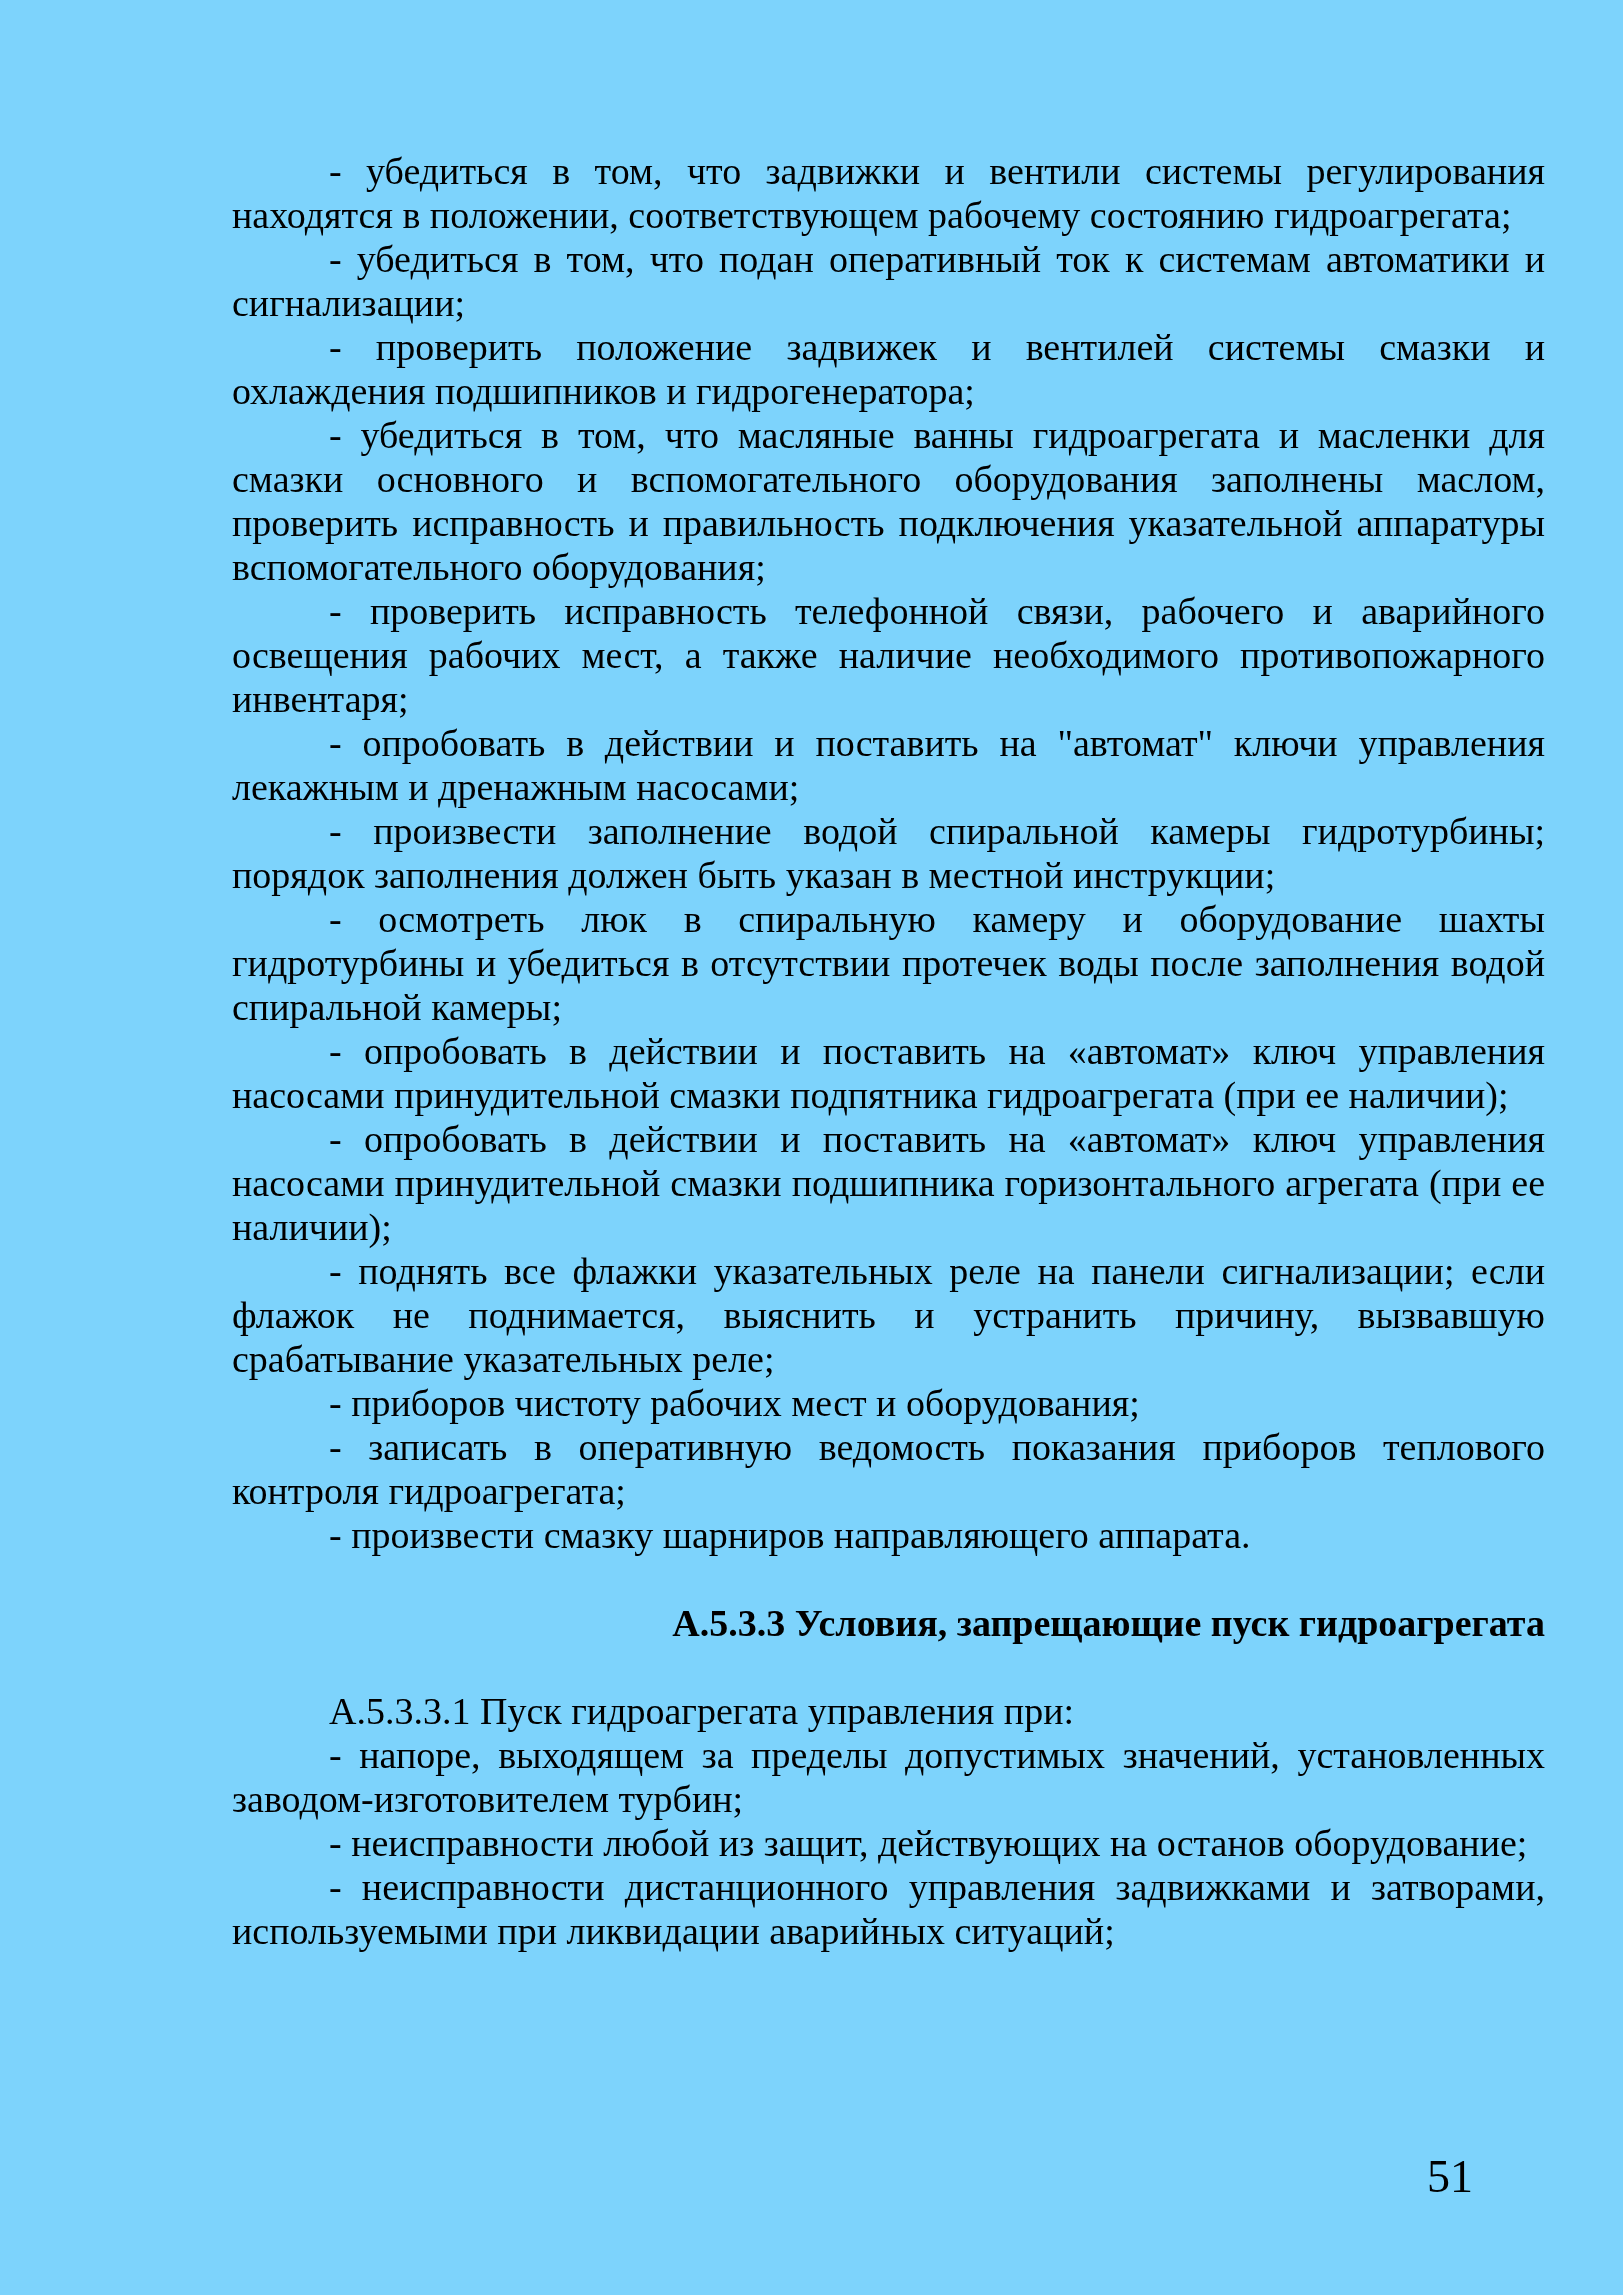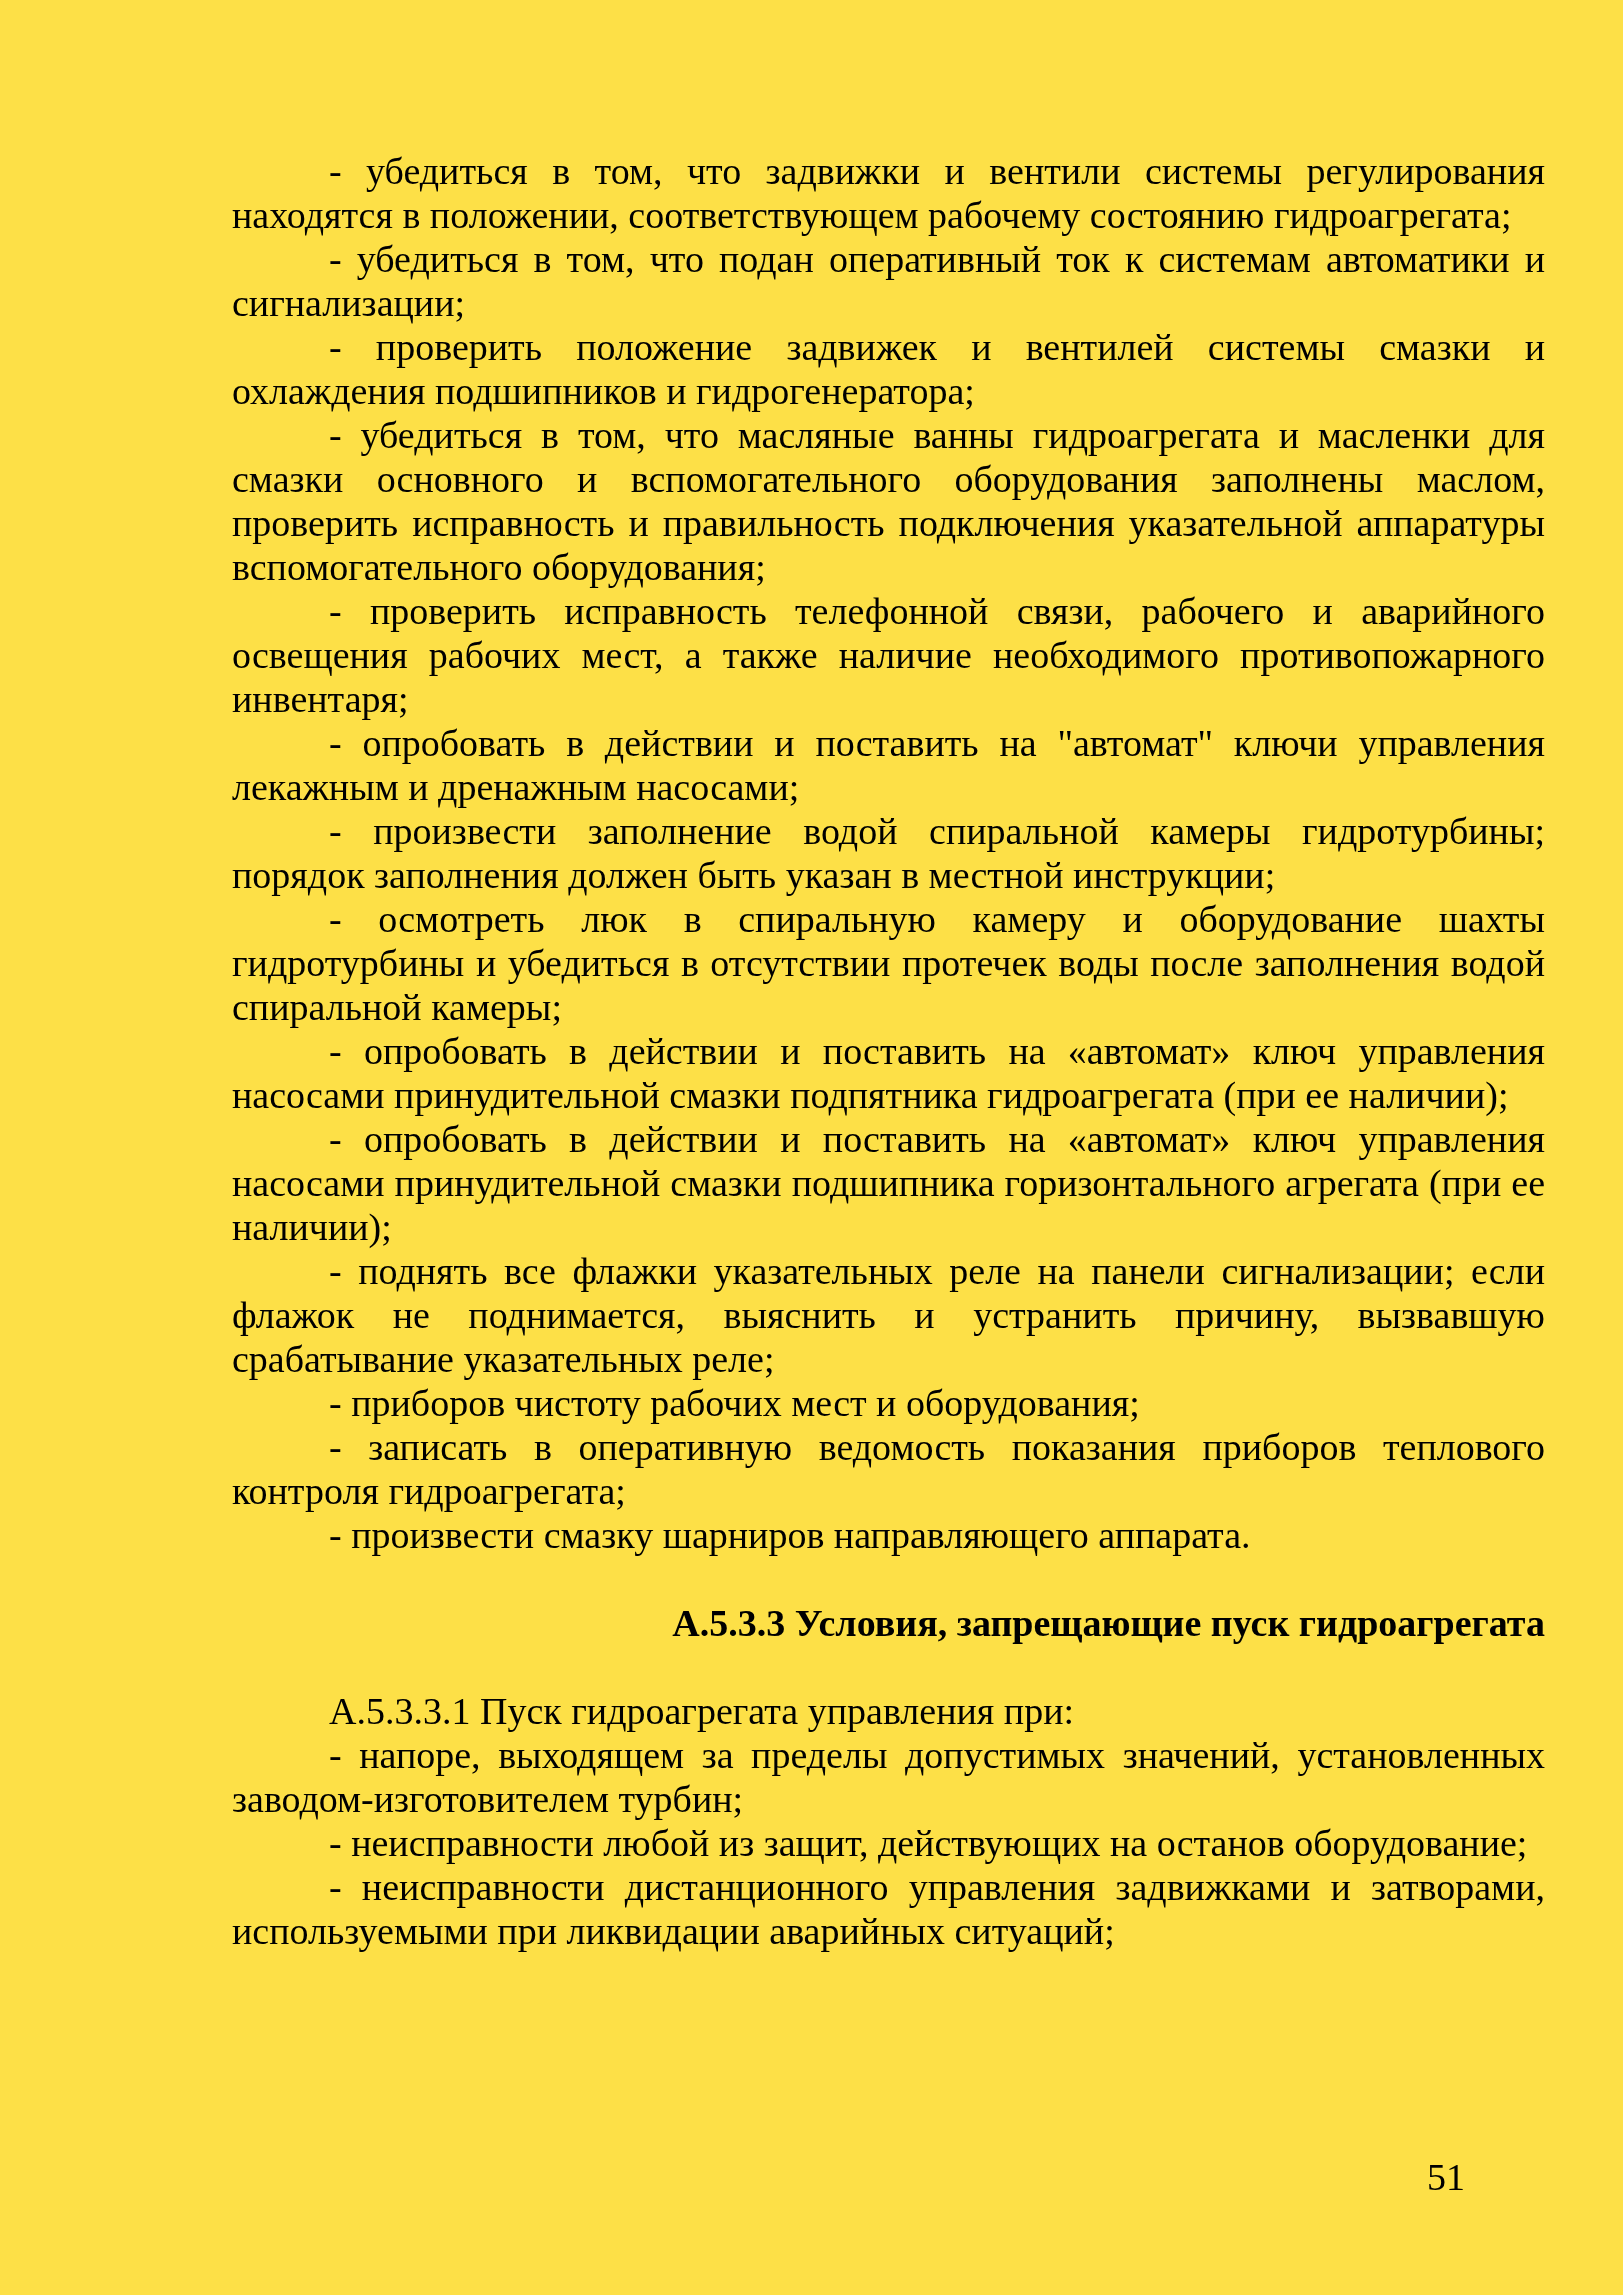--- a/index.html
+++ b/index.html
@@ -4,21 +4,21 @@
 <style>
   html, body {
     margin: 0;
     padding: 0;
     background: #ffffff;
   }
   .page {
     position: relative;
     width: 1623px;
     height: 2295px;
-    background: #fde047;
+    background: #7dd3fc;
     color: #000000;
     font-family: "Liberation Serif", "DejaVu Serif", serif;
     overflow: hidden;
   }
   .content {
     position: absolute;
     left: 232px;
     top: 149px;
     width: 1313px;
   }
@@ -31,21 +31,21 @@
   }
   .heading {
     margin: 44px 0;
     font-weight: bold;
     text-align: right;
   }
   .page-number {
     position: absolute;
     left: 1427px;
     top: 2155px;
-    font-size: 38px;
+    font-size: 46px;
     line-height: 44px;
   }
 </style>
 </head>
 <body>
 
 <div class="page">
   <div class="content">
     <p class="para">- убедиться в том, что задвижки и вентили системы регулирования находятся в положении, соответствующем рабочему состоянию гидроагрегата;</p>
     <p class="para">- убедиться в том, что подан оперативный ток к системам автоматики и сигнализации;</p>

